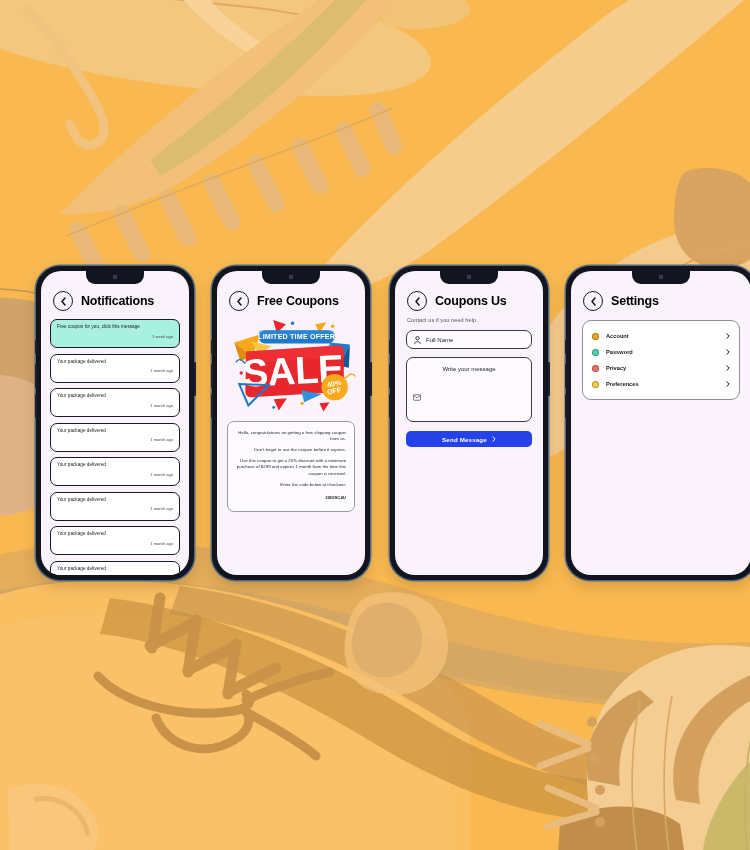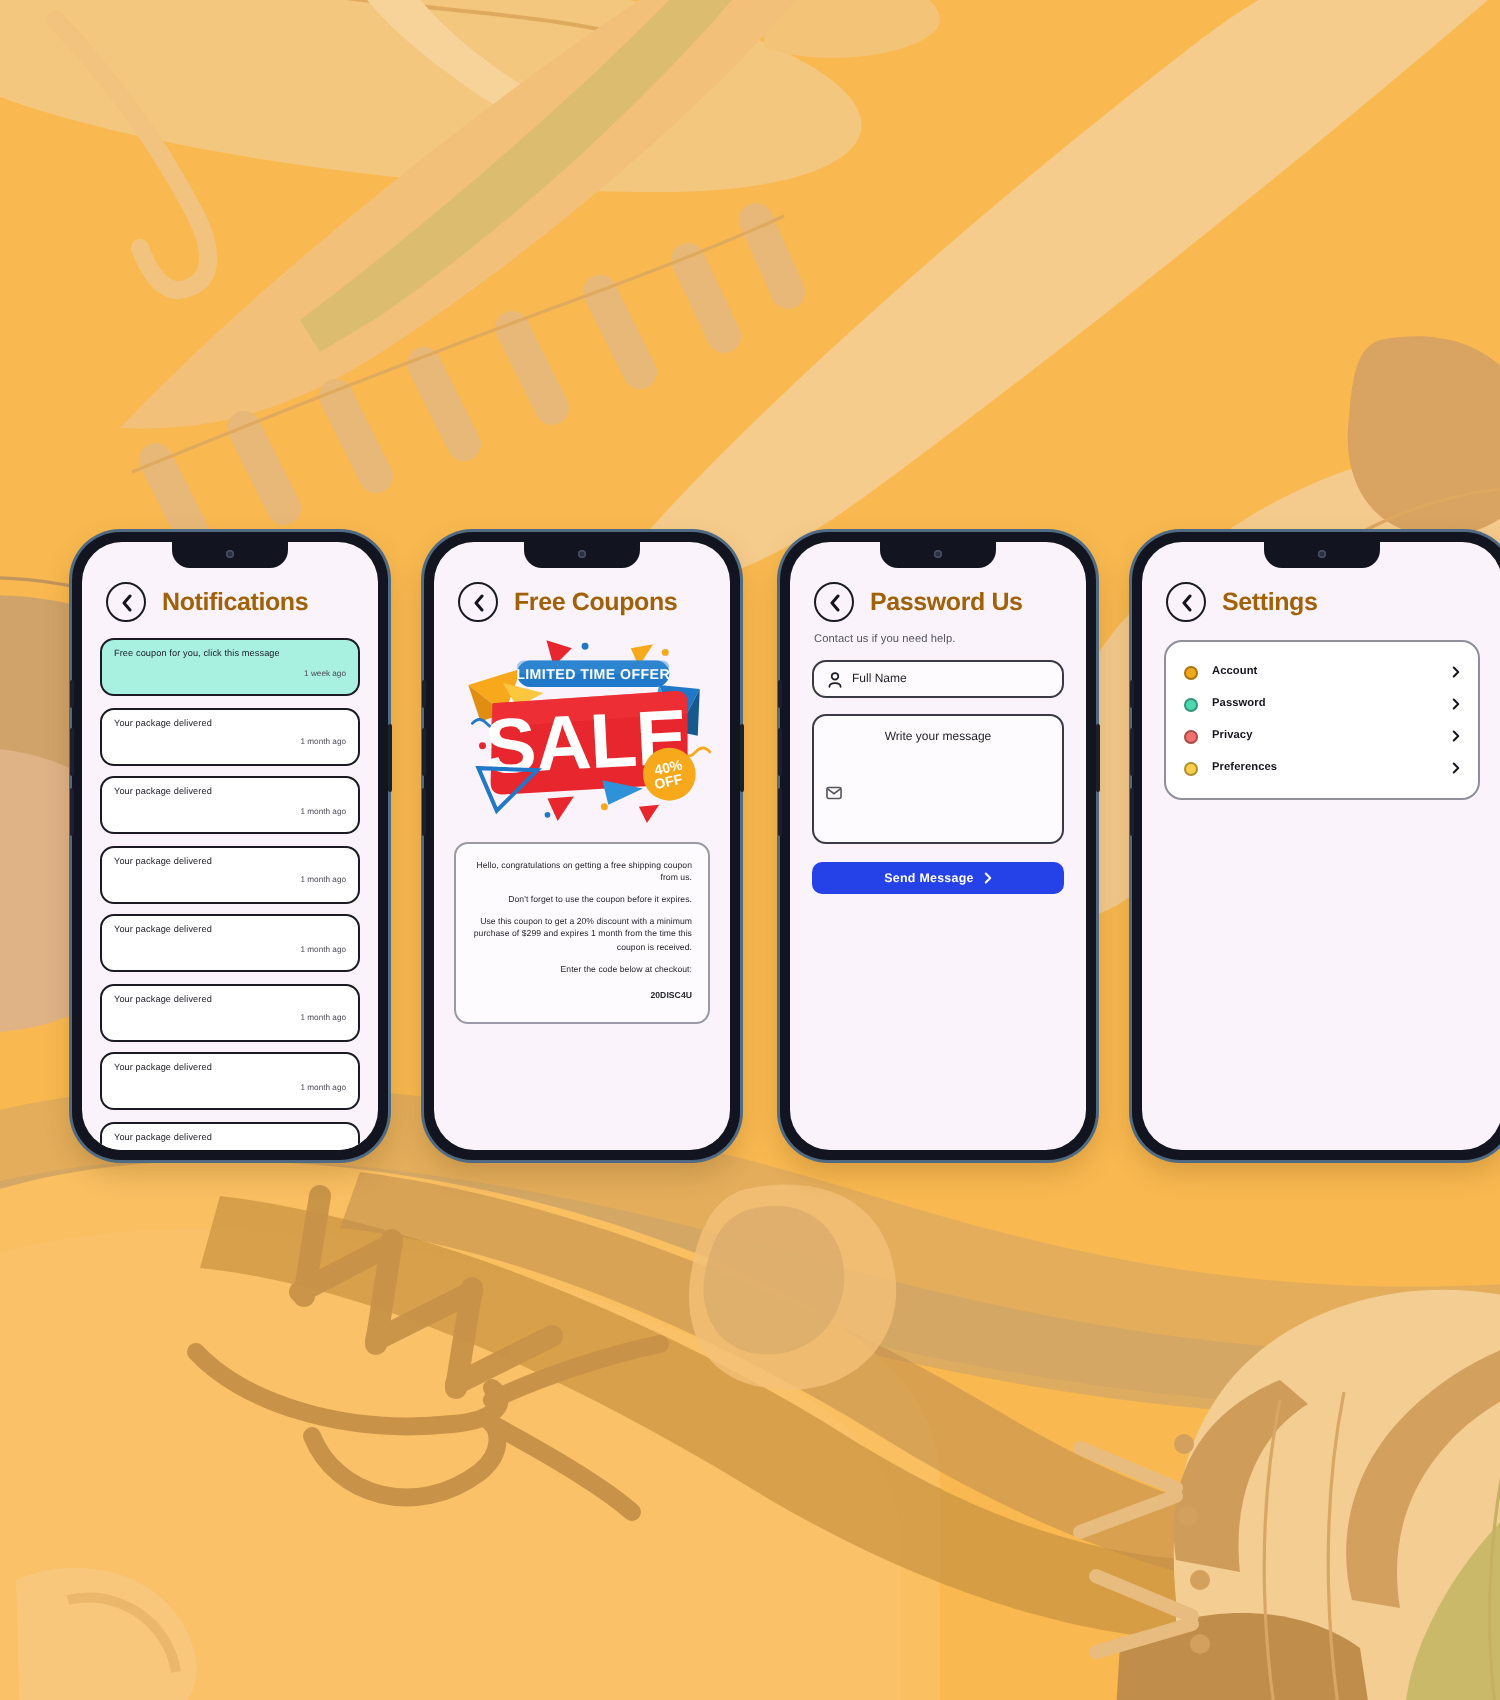--- a/index.html
+++ b/index.html
@@ -46,21 +46,21 @@
   .sidebtn.l3{left:-1.5px;width:2px;height:24px;top:128px;}
 
   
   .hdr{display:flex;align-items:center;gap:8px;padding:20px 0 0 12px;}
   .backbtn{
     width:18px;height:18px;border-radius:50%;border:1.6px solid #1a1a24;
     display:flex;align-items:center;justify-content:center;flex:0 0 auto;
     background:#faf3fb;
   }
   .backbtn svg{display:block;}
-  .ptitle{font-size:12.5px;font-weight:bold;color:#a16207;letter-spacing:-.2px;}
+  .ptitle{font-size:12.5px;font-weight:bold;color:#000000;letter-spacing:-.2px;}
 
   
   .notif-list{padding:8px 9px 0 9px;display:flex;flex-direction:column;gap:5.5px;}
   .notif{
     border:1.3px solid #1a1a24;border-radius:7px;background:#fff;
     padding:4px 6px 3px 6px;min-height:20px;
   }
   .notif.hl{background:#a8f0e0;border-color:#1a1a24;}
   .notif-txt{font-size:4.6px;color:#1a1a24;line-height:1.3;letter-spacing:.05px;}
   .notif-time{font-size:4.1px;color:#4a4a55;text-align:right;margin-top:4px;}
@@ -347,21 +347,21 @@
       <div class="screen">
         <div class="notch">
             <span class="cam"></span>
           </div>
         <div class="hdr">
           <div class="backbtn">
             <svg width="7" height="9" viewBox="0 0 7 9">
                 <path d="M5 1 L2 4.5 L5 8" fill="none" stroke="#14141e" stroke-width="1.5" stroke-linecap="round" stroke-linejoin="round"></path>
               </svg>
           </div>
-          <div class="ptitle">Password Us</div>
+          <div class="ptitle">Coupons Us</div>
         </div>
 
         <div class="c-sub">Contact us if you need help.</div>
 
         <div class="c-field">
           <svg width="7" height="8" viewBox="0 0 8 9">
             <circle cx="4" cy="2.4" r="1.9" fill="none" stroke="#1e1e28" stroke-width="1"></circle>
             <path d="M0.8 8.4 C0.8 5.6 7.2 5.6 7.2 8.4" fill="none" stroke="#1e1e28" stroke-width="1" stroke-linecap="round"></path>
           </svg>
           <span class="ph">Full Name</span>

